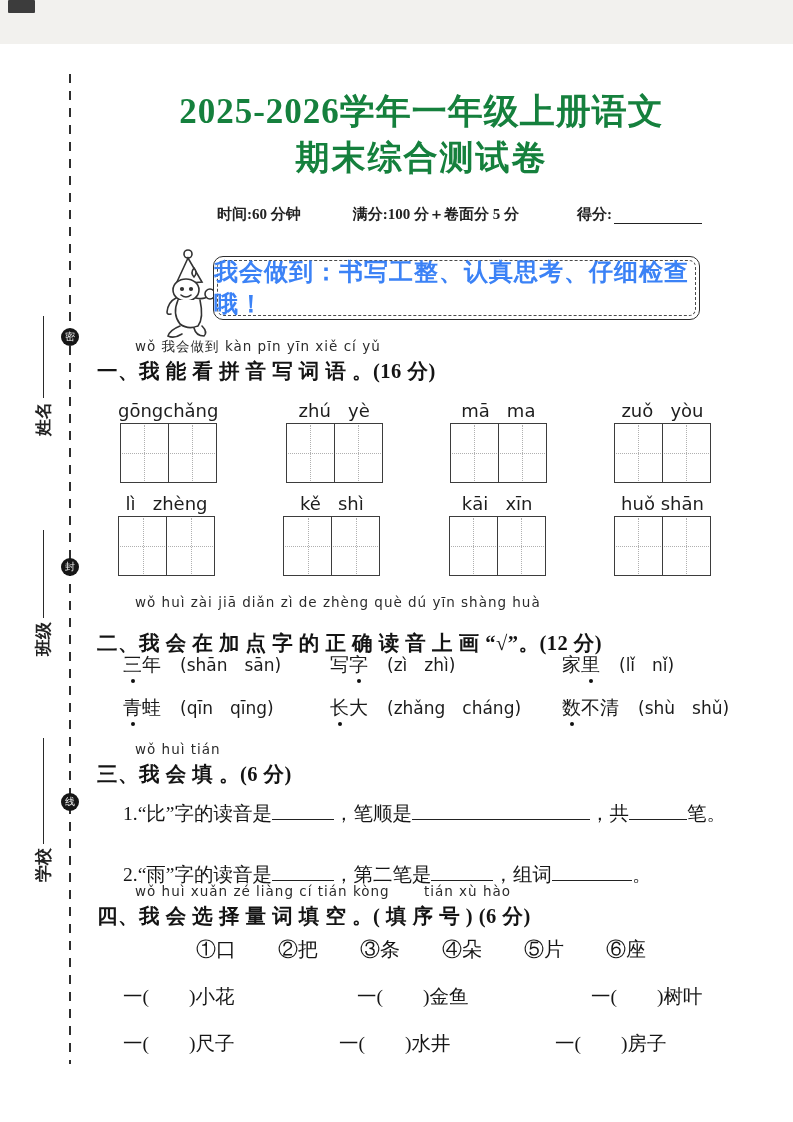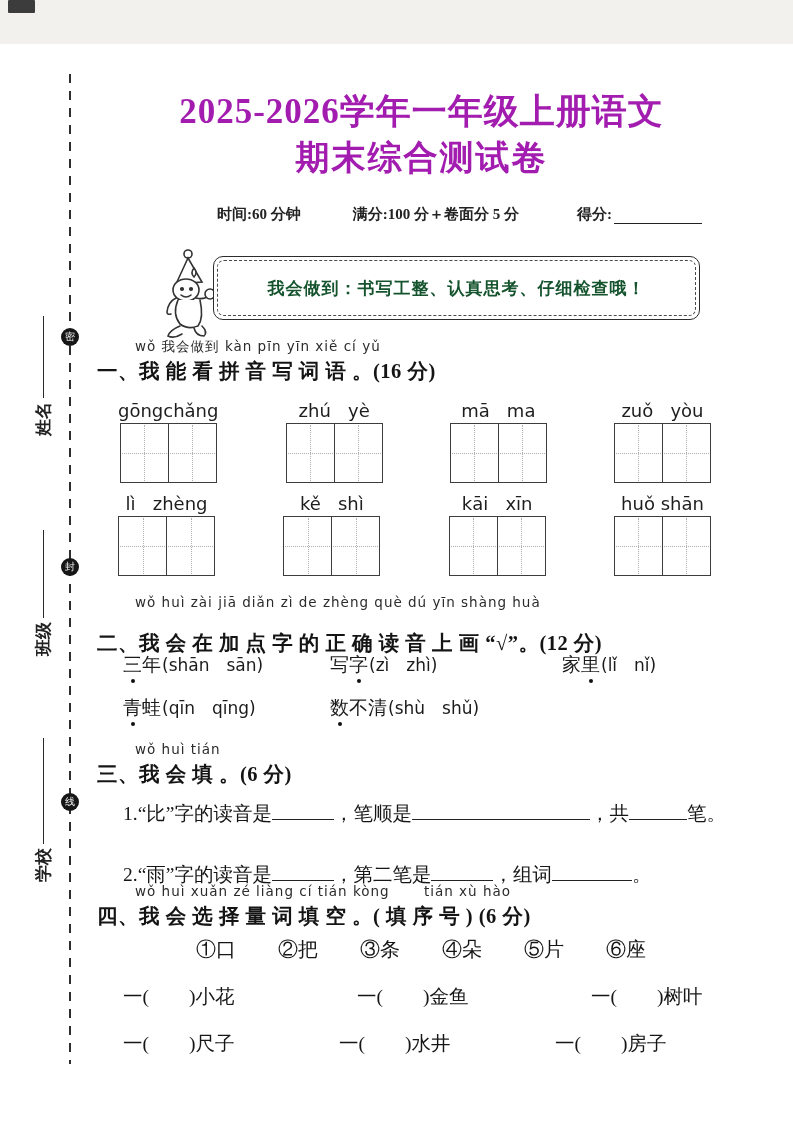--- a/index.html
+++ b/index.html
@@ -24,40 +24,40 @@
     display:flex; align-items:center;
   }
   .mfield .fline{display:inline-block;height:1px;border-bottom:1.6px solid #2a2a2a;margin-left:4px;vertical-align:baseline;}
   .seal{
     position:absolute; left:61px; width:18px; height:18px; border-radius:50%;
     background:#161616; color:#f5f5f5; font-size:10px; line-height:18px; text-align:center;
     font-family:"Liberation Sans","DejaVu Sans",sans-serif;
   }
 
   
-  .title{position:absolute;left:90px;right:40px;text-align:center;font-weight:bold;color:#a21caf;}
+  .title{position:absolute;left:90px;right:40px;text-align:center;font-weight:bold;color:#15803d;}
   .title.l1{top:88px;font-size:35px;letter-spacing:1px;}
   .title.l2{top:135px;font-size:34px;letter-spacing:2px;}
   .meta{
     position:absolute; top:205px; left:205px; right:60px;
     font-size:15px; font-weight:bold; color:#222; display:flex; align-items:flex-end;
   }
   .meta .m1{margin-right:52px;padding-left:12px;} .meta .m2{margin-right:58px;}
   .score-line{display:inline-block;width:88px;border-bottom:1.6px solid #222;height:14px;margin-left:2px;}
 
   
   .banner{
     position:absolute; left:213px; top:256px; width:487px; height:64px;
     border:1.6px solid #2c2c2c; border-radius:10px; box-sizing:border-box;
     display:flex; align-items:center; justify-content:center; background:#fff;
   }
   .banner .inner{
     position:absolute; inset:3px; border:1.5px dashed #4a4a4a; border-radius:7px;
   }
-  .banner .txt{position:relative;font-size:17px;font-weight:bold;letter-spacing:1px;color:#14532d;}
+  .banner .txt{position:relative;font-size:24px;font-weight:bold;letter-spacing:1px;color:#3b82f6;}
   .mascot{position:absolute;left:152px;top:246px;}
 
   
   .pin-line{
     position:absolute; left:135px; font-family:"DejaVu Sans","Liberation Sans",sans-serif;
     font-size:13.5px; color:#2b2b2b; letter-spacing:1px; white-space:pre;
   }
   .sec-head{
     position:absolute; left:97px; font-size:20.5px; font-weight:bold; color:#141414;
     letter-spacing:.5px; white-space:pre;
@@ -77,21 +77,21 @@
   .cell + .cell{border-left:1.5px solid #3d3d3d;}
   .cell::before{content:"";position:absolute;left:50%;top:1px;bottom:1px;border-left:1.5px dotted #b0b0b0;}
   .cell::after{content:"";position:absolute;top:50%;left:1px;right:1px;border-top:1.5px dotted #b0b0b0;}
 
   
   .s2-items{position:absolute;left:123px;right:45px;}
   .s2row{display:grid;grid-template-columns:207px 232px 1fr;margin-bottom:17px;}
   .s2item{font-size:19px;color:#1b1b1b;white-space:nowrap;}
   .hz{position:relative;}
   .hz.dotted::after{content:"";position:absolute;left:50%;transform:translateX(-50%);bottom:-8px;width:4px;height:4px;border-radius:50%;background:#111;}
-  .choices{font-family:"DejaVu Sans","Liberation Sans",sans-serif;font-size:17px;margin-left:1px;white-space:pre;}
+  .choices{font-family:"DejaVu Sans","Liberation Sans",sans-serif;font-size:17px;margin-left:19px;white-space:pre;}
 
   
   .s3line{position:absolute;left:123px;font-size:19.5px;color:#161616;white-space:nowrap;}
   .blank{display:inline-block;border-bottom:1.6px solid #222;height:16px;vertical-align:baseline;}
 
   
   .s4-options{position:absolute;left:196px;top:936px;display:flex;gap:42px;font-size:20px;color:#151515;}
   .s4row{position:absolute;left:123px;right:45px;display:grid;grid-template-columns:216px 216px 1fr;font-size:19.5px;color:#161616;}
   .gap{display:inline-block;width:40px;}
 </style>
@@ -218,20 +218,21 @@
   <div class="pin-line" style="top:594px;">wǒ huì zài jiā diǎn zì de zhèng què dú yīn shàng huà</div>
   <div class="sec-head" style="top:613px;margin-top:16px;">二、我 会 在 加 点 字 的 正 确 读 音 上 画 “√”。(12 分)</div>
   <div class="s2-items" id="s2-items" style="top:652px;">
       <div class="s2row">
         <div class="s2item"><span class="hz dotted">三</span><span class="hz">年</span><span class="choices">(shān　sān)</span></div>
         <div class="s2item"><span class="hz">写</span><span class="hz dotted">字</span><span class="choices">(zì　zhì)</span></div>
         <div class="s2item"><span class="hz">家</span><span class="hz dotted">里</span><span class="choices">(lǐ　nǐ)</span></div>
       </div>
       <div class="s2row">
         <div class="s2item"><span class="hz dotted">青</span><span class="hz">蛙</span><span class="choices">(qīn　qīng)</span></div>
+        <div class="s2item"><span class="hz dotted">长</span><span class="hz">大</span><span class="choices">(zhǎng　cháng)</span></div>
         <div class="s2item"><span class="hz dotted">数</span><span class="hz">不清</span><span class="choices">(shù　shǔ)</span></div>
       </div>
     </div>
 
   <div class="pin-line" style="top:741px;">wǒ huì tián</div>
   <div class="sec-head" style="top:760px;">三、我 会 填 。(6 分)</div>
   <div class="s3line" id="s3-item-0" style="top:800px;"><span>1.“比”字的读音是</span><span class="blank" style="width: 62px;"></span><span>，笔顺是</span><span class="blank" style="width: 178px;"></span><span>，共</span><span class="blank" style="width: 58px;"></span><span>笔。</span></div>
   <div class="s3line" id="s3-item-1" style="top:845px;margin-top:16px;"><span>2.“雨”字的读音是</span><span class="blank" style="width: 62px;"></span><span>，第二笔是</span><span class="blank" style="width: 62px;"></span><span>，组词</span><span class="blank" style="width: 80px;"></span><span>。</span></div>
 
   <div class="pin-line" style="top:883px;">wǒ huì xuǎn zé liàng cí tián kòng　　 tián xù hào</div>

